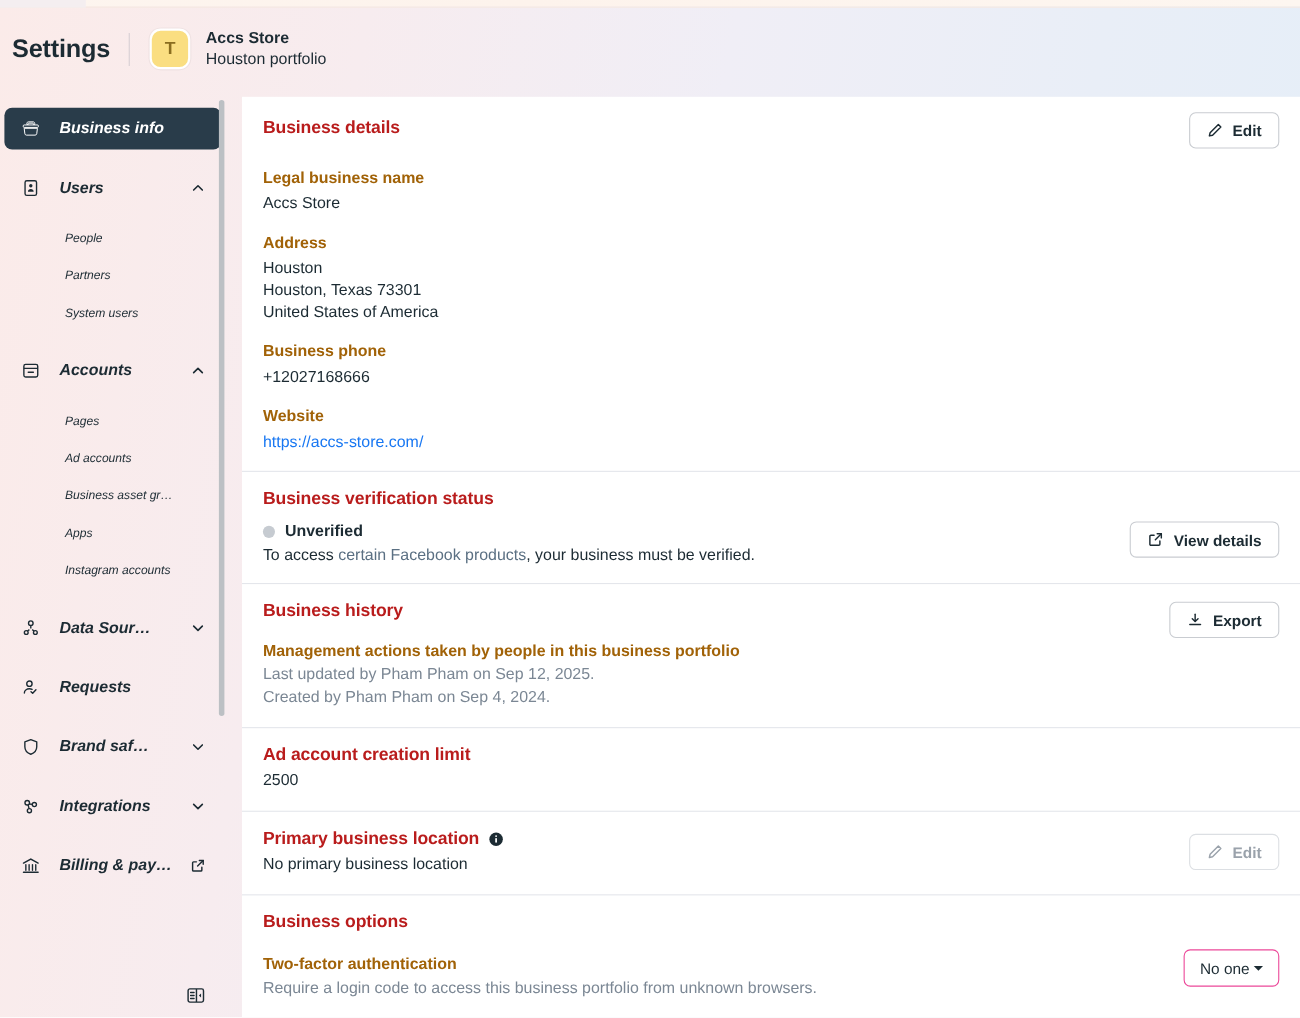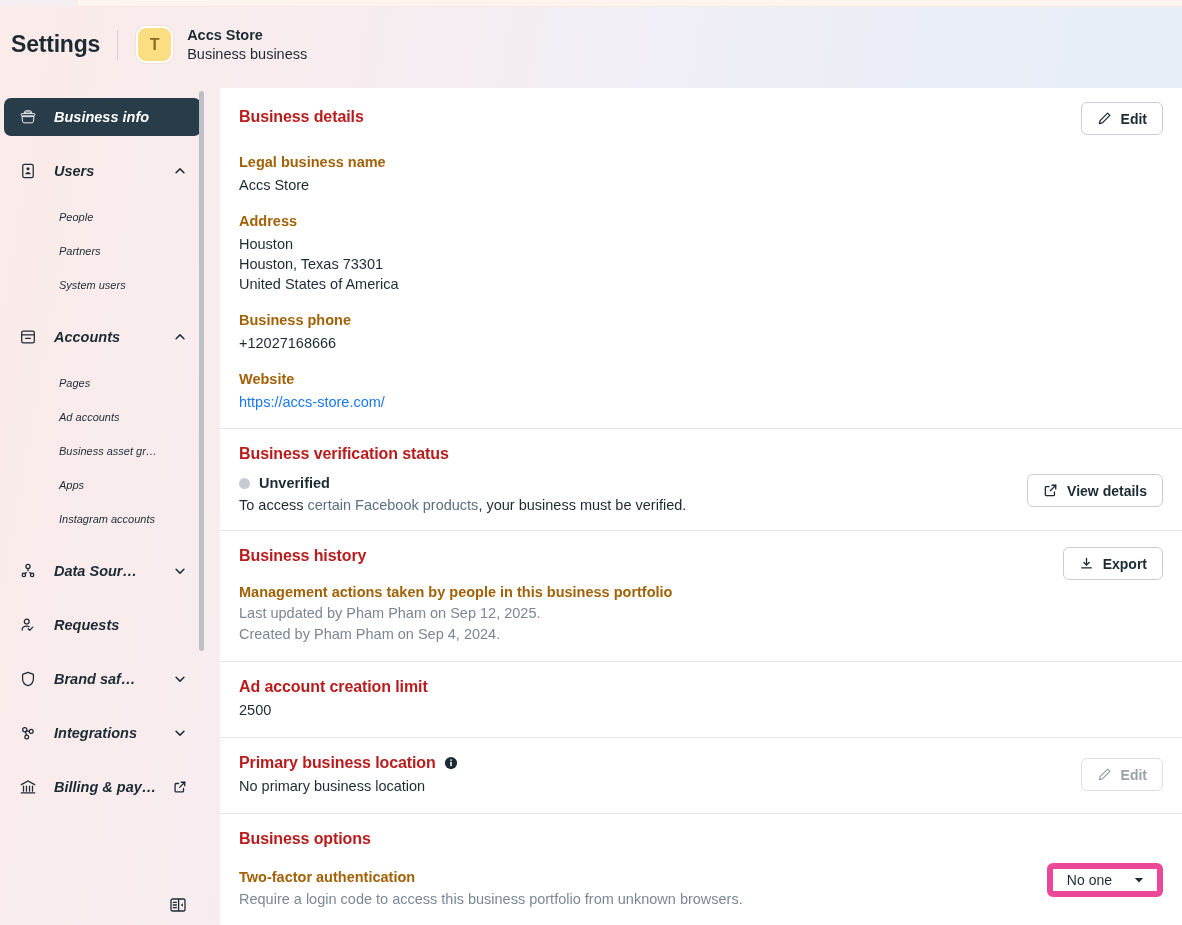--- a/index.html
+++ b/index.html
@@ -239,24 +239,24 @@
   .btn.disabled {
     color: #9aa2ab;
     border-color: #dcdfe3;
     cursor: default;
   }
   .btn.disabled svg { stroke: #9aa2ab; }
 
   .select {
     display: inline-flex;
     align-items: center;
-    gap: 21px;
+    gap: 2px;
     height: 34px;
     padding: 0 12px 0 14px;
-    border: 6px solid #ec4899;
+    border: 1px solid #ec4899;
     border-radius: 6px;
     background: #ffffff;
     font-size: 14px;
     color: #1c2b33;
     cursor: pointer;
     white-space: nowrap;
   }
 
   .row-flex {
     display: flex;
@@ -310,21 +310,21 @@
   <div class="top-strip">
     <div class="seg-left"></div>
   </div>
 
   <div class="header">
     <div class="settings-title">Settings</div>
     <div class="header-sep"></div>
     <div class="avatar">T</div>
     <div class="portfolio-meta">
       <div class="portfolio-name">Accs Store</div>
-      <div class="portfolio-sub">Business business</div>
+      <div class="portfolio-sub">Houston portfolio</div>
     </div>
   </div>
 
   <div class="sidebar">
     <div class="sidebar-scroll">
       <div class="nav-top">
 
         <div class="nav-item active">
           <span class="nav-icon">
             <svg width="18" height="18" viewBox="0 0 20 20" fill="#ffffff">

